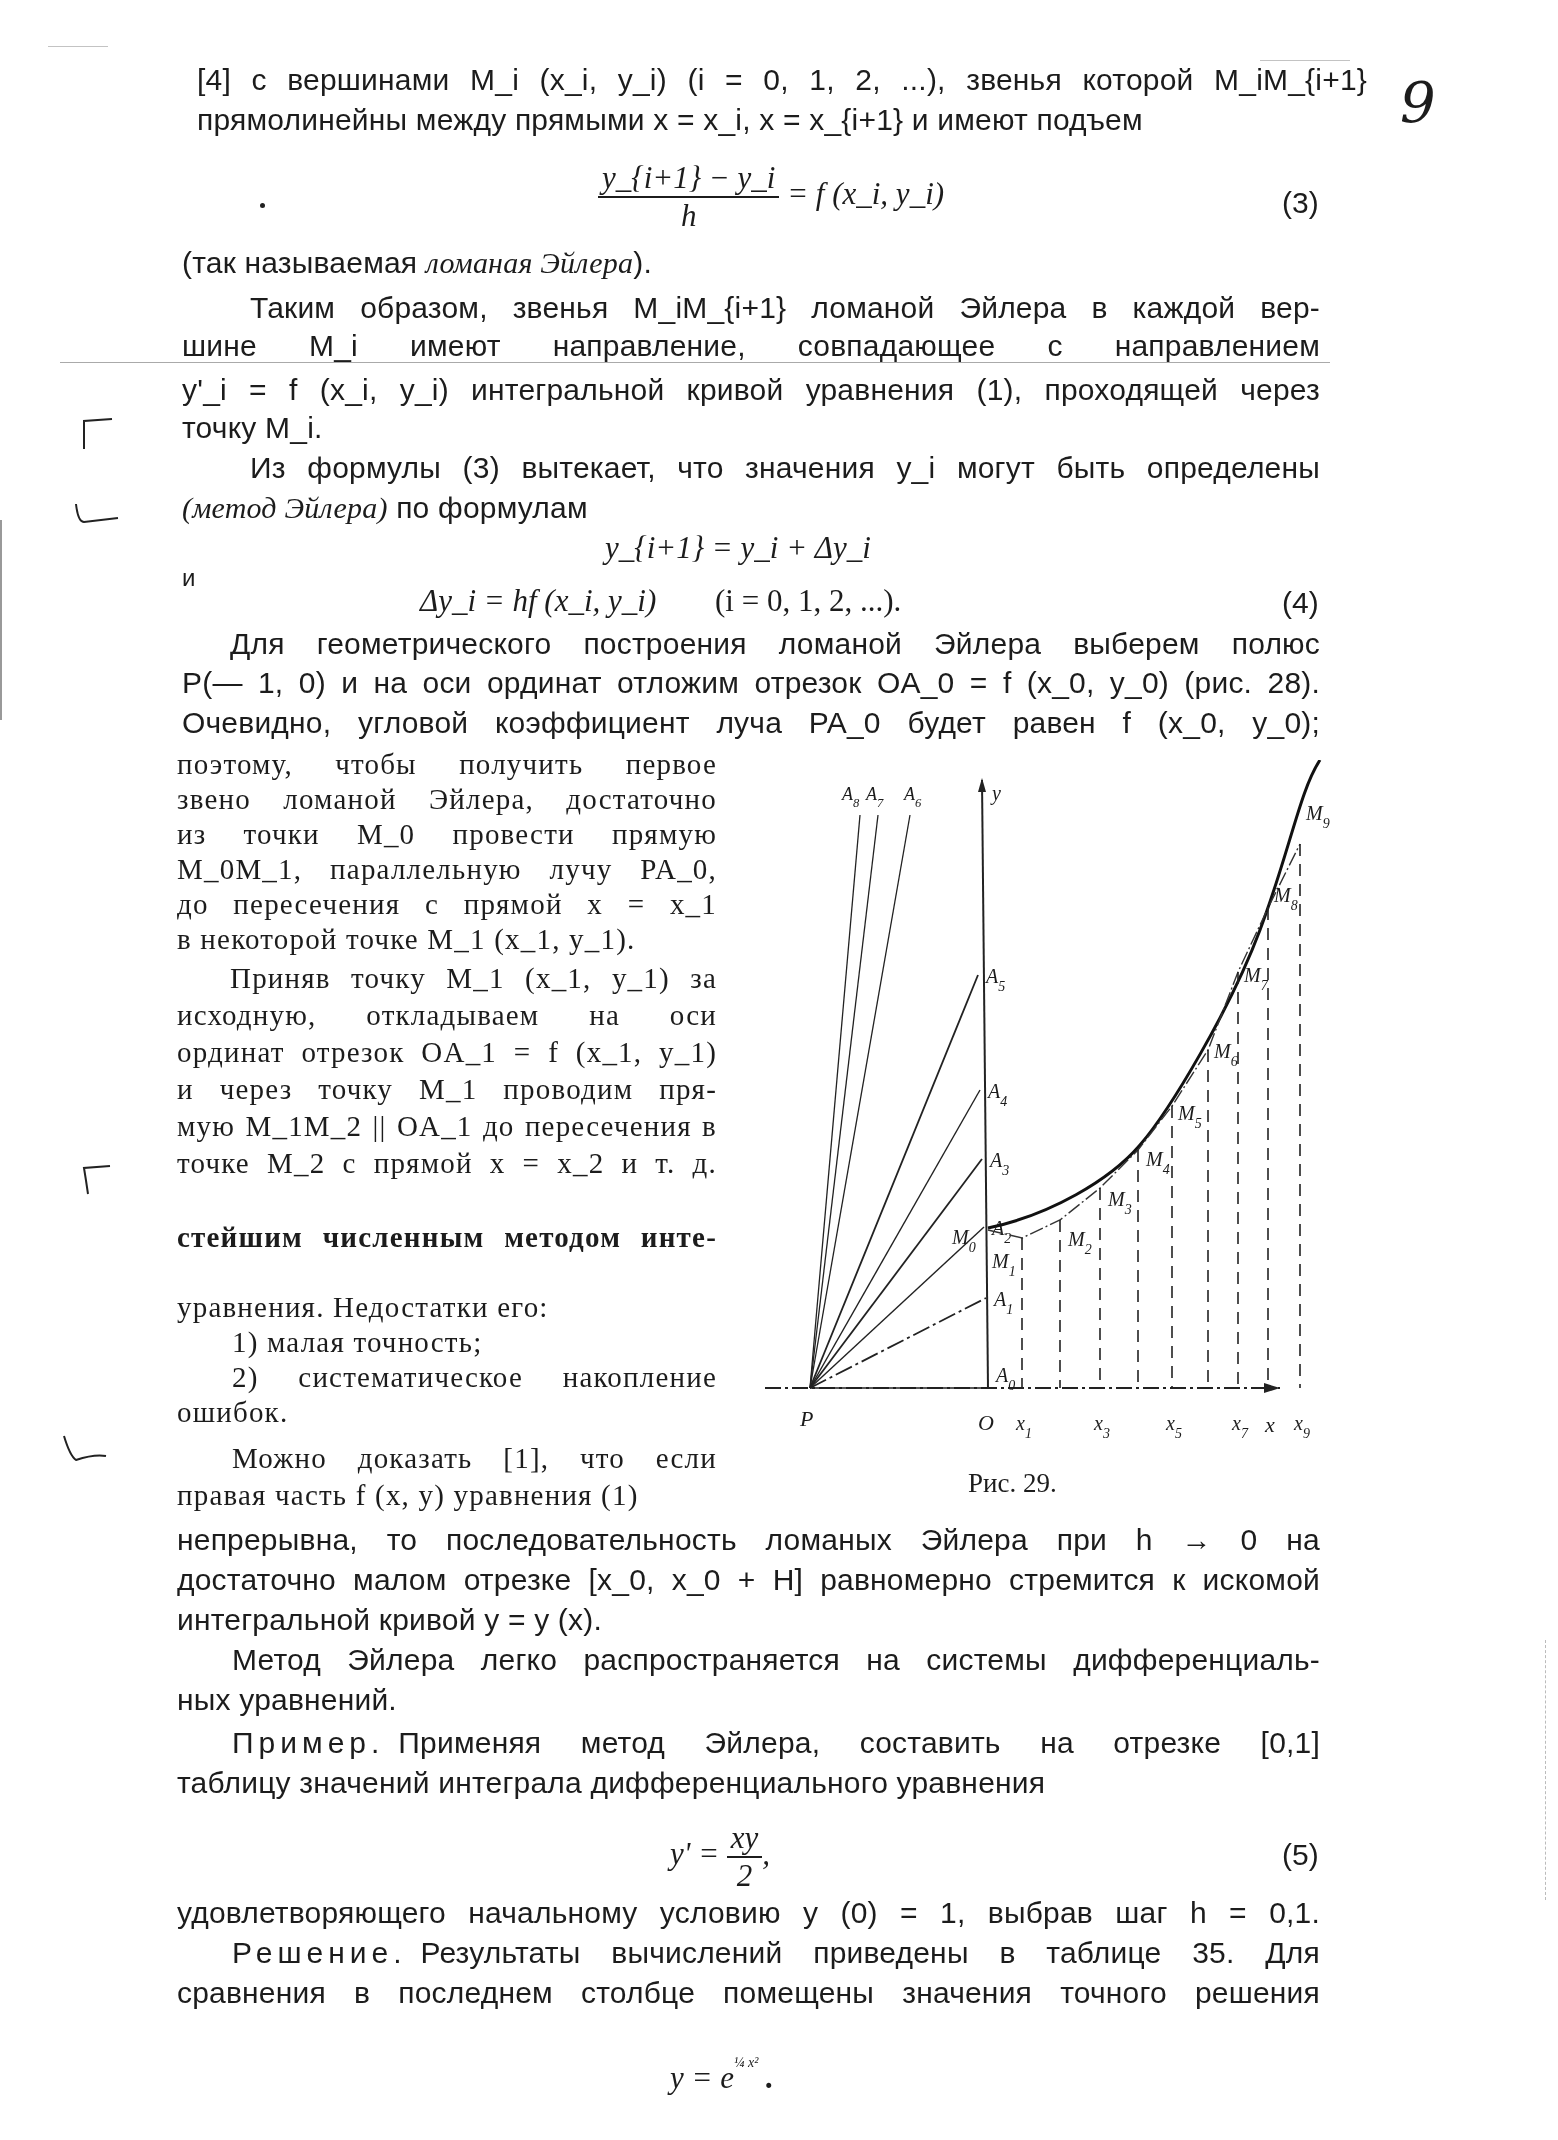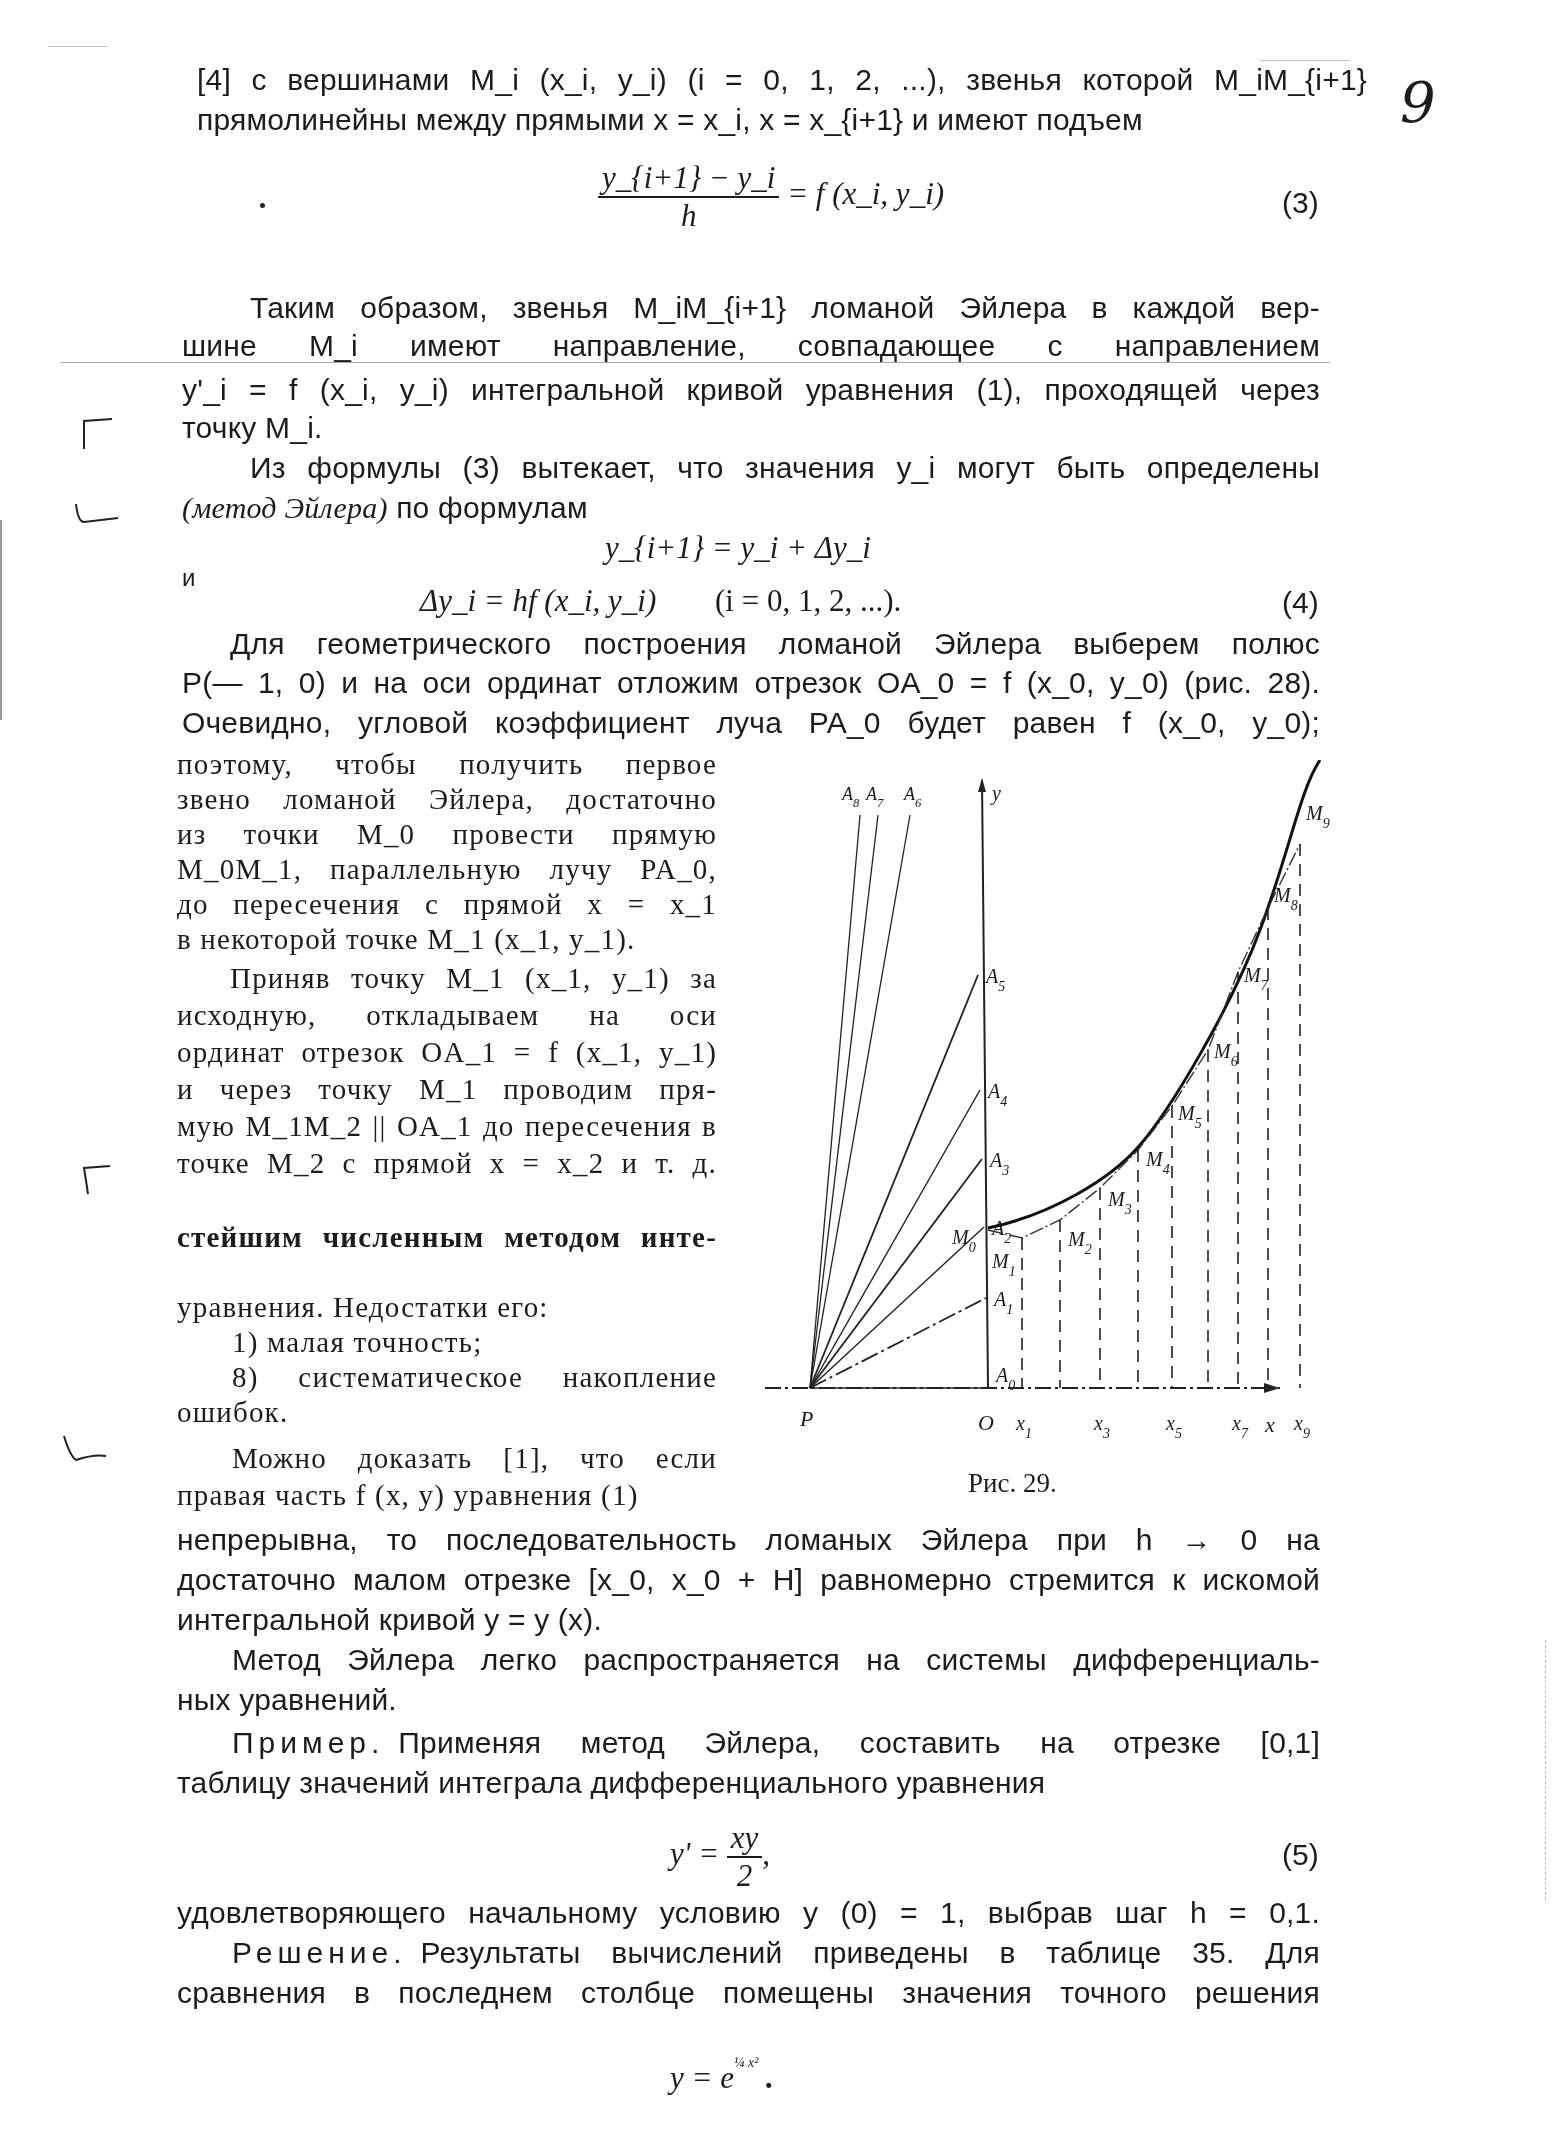--- a/index.html
+++ b/index.html
@@ -36,20 +36,24 @@
   <div class="line just" style="left:197px; top:62px; width:1170px;">[4] с вершинами M_i (x_i, y_i) (i = 0, 1, 2, ...), звенья которой M_iM_{i+1}</div>
   <div class="line" style="left:197px; top:102px;">прямолинейны между прямыми x = x_i, x = x_{i+1} и имеют подъем</div>
 
   <div class="formula" style="left:598px; top:160px;">
     <span class="frac"><span class="num">y_{i+1} − y_i</span><span class="den">h</span></span>
     <span>= f (x_i, y_i)</span>
   </div>
   <div class="eqnum" style="left:1282px; top:186px;">(3)</div>
   <div style="position:absolute; left:260px; top:203px; width:5px; height:5px; background:#222; border-radius:50%;"></div>
 
+  <div class="line" style="left:182px; top:245px;">
+    <span>(так называемая</span>
+    <span class="it">ломаная Эйлера</span><span>).</span>
+  </div>
 
   <div class="line just" style="left:250px; top:290px; width:1070px;">Таким образом, звенья M_iM_{i+1} ломаной Эйлера в каждой вер-</div>
   <div class="line just" style="left:182px; top:328px; width:1138px;">шине M_i имеют направление, совпадающее с направлением</div>
   <div class="scan-smudge" style="left:60px; top:362px; width:1270px; background:#555;"></div>
   <div class="line just" style="left:182px; top:372px; width:1138px;">y'_i = f (x_i, y_i) интегральной кривой уравнения (1), проходящей через</div>
   <div class="line" style="left:182px; top:410px;">точку M_i.</div>
 
   <div class="line just" style="left:250px; top:450px; width:1070px;">Из формулы (3) вытекает, что значения y_i могут быть определены</div>
   <div class="line" style="left:182px; top:490px;">
     <span class="it">(метод Эйлера)</span>
@@ -76,21 +80,21 @@
   <div class="line serif just" style="left:230px; top:960px; width:487px;">Приняв точку M_1 (x_1, y_1) за</div>
   <div class="line serif just" style="left:177px; top:997px; width:540px;">исходную, откладываем на оси</div>
   <div class="line serif just" style="left:177px; top:1034px; width:540px;">ординат отрезок OA_1 = f (x_1, y_1)</div>
   <div class="line serif just" style="left:177px; top:1071px; width:540px;">и через точку M_1 проводим пря-</div>
   <div class="line serif just" style="left:177px; top:1108px; width:540px;">мую M_1M_2 || OA_1 до пересечения в</div>
   <div class="line serif just" style="left:177px; top:1145px; width:540px;">точке M_2 с прямой x = x_2 и т. д.</div>
 
   <div class="line serif just" style="left:177px; top:1219px; width:540px;font-weight:bold;">стейшим численным методом инте-</div>
   <div class="line serif" style="left:177px; top:1289px;">уравнения. Недостатки его:</div>
   <div class="line serif" style="left:232px; top:1324px;">1) малая точность;</div>
-  <div class="line serif just" style="left:232px; top:1359px; width:485px;">8) систематическое накопление</div>
+  <div class="line serif just" style="left:232px; top:1359px; width:485px;">2) систематическое накопление</div>
   <div class="line serif" style="left:177px; top:1394px;">ошибок.</div>
 
   <div class="line serif just" style="left:232px; top:1440px; width:485px;">Можно доказать [1], что если</div>
   <div class="line serif" style="left:177px; top:1477px;">правая часть f (x, y) уравнения (1)</div>
 
   <div class="line just" style="left:177px; top:1522px; width:1143px;">непрерывна, то последовательность ломаных Эйлера при h → 0 на</div>
   <div class="line just" style="left:177px; top:1562px; width:1143px;">достаточно малом отрезке [x_0, x_0 + H] равномерно стремится к искомой</div>
   <div class="line" style="left:177px; top:1602px;">интегральной кривой y = y (x).</div>
 
   <div class="line just" style="left:232px; top:1642px; width:1088px;">Метод Эйлера легко распространяется на системы дифференциаль-</div>

